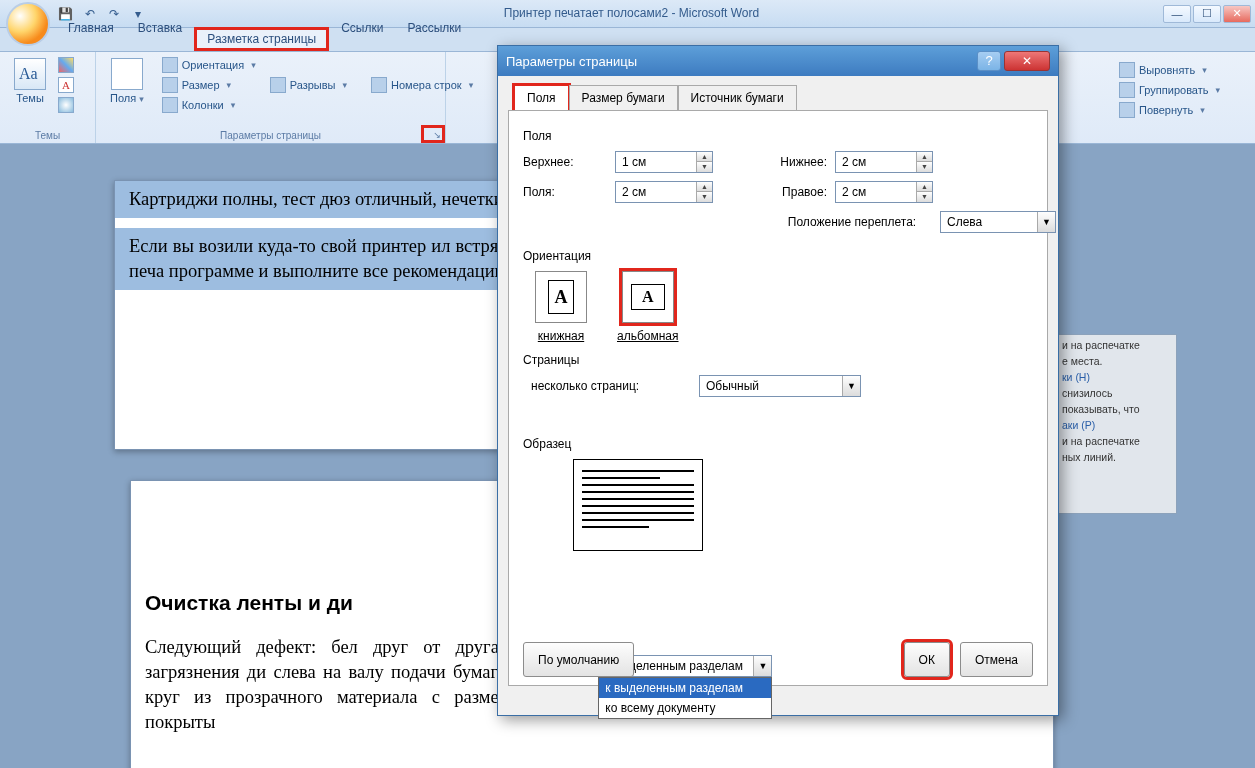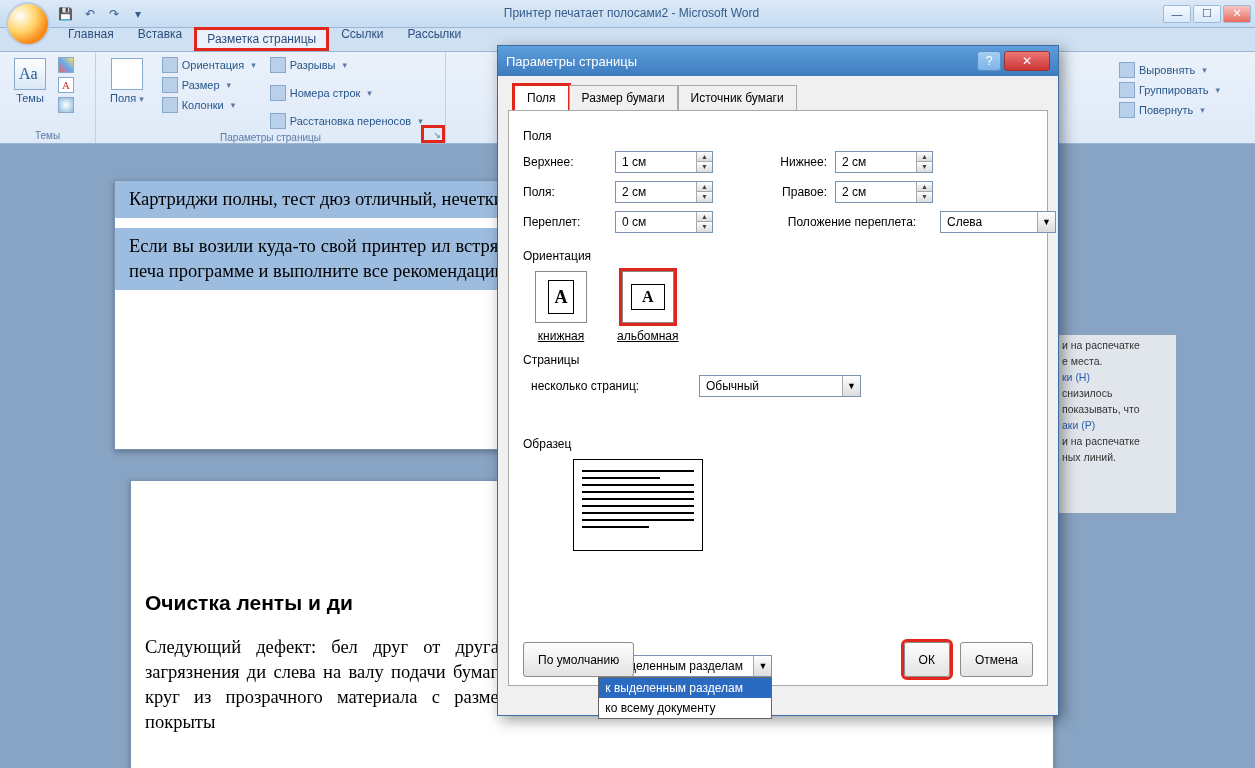--- a/index.html
+++ b/index.html
@@ -10,21 +10,21 @@
   .office-btn { width:44px; height:44px; border-radius:50%; background:radial-gradient(circle at 30% 30%,#fff,#ffd56b 40%,#f78a1b 70%); border:2px solid #b9cde6; position:absolute; top:2px; left:6px; z-index:5;}
   .qat { margin-left:56px; display:flex; gap:4px; align-items:center; height:100%;}
   .qat-btn { width:20px; height:20px; border:1px solid transparent; border-radius:2px; display:flex; align-items:center; justify-content:center; font-size:12px; color:#355d8e;}
   .title-center { position:absolute; left:8px; right:0; text-align:center; pointer-events:none; font-size:12px; color:#335b8c; top:6px;}
   .win-controls { margin-left:auto; display:flex; gap:2px; padding-right:4px;}
   .win-btn { width:28px; height:18px; background:linear-gradient(#f4f9ff,#d9e9fb); border:1px solid #9fb9d8; border-radius:2px; display:flex; align-items:center; justify-content:center; font-size:11px; color:#2d4e78;}
   .win-btn.close { background:linear-gradient(#f7c7c3,#e76a5e); color:#fff;}
 
   
   .ribbon-tabs { height:24px; background:#cfe0f2; display:flex; align-items:flex-end; padding-left:56px; font-size:12px; border-bottom:1px solid #9ab6d6;}
-  .rtab { padding:4px 12px 10px 12px; color:#2c4f7d; cursor:pointer;}
+  .rtab { padding:4px 12px 16px 12px; color:#2c4f7d; cursor:pointer;}
   .rtab.active { background:#eaf1fa; border:1px solid #9ab6d6; border-bottom:1px solid #eaf1fa; border-radius:3px 3px 0 0;}
   .rtab.marked { border:3px solid #e1261c !important; border-radius:0; padding:2px 10px;}
 
   
   .ribbon { height:92px; background:linear-gradient(#eaf1fa,#dfeaf8); display:flex; border-bottom:1px solid #9ab6d6; font-size:11px; color:#275589;}
   .rgroup { border-right:1px solid #bcd2e8; padding:4px 8px 0 8px; display:flex; flex-direction:column; justify-content:space-between; position:relative;}
   .rgroup-label { text-align:center; font-size:10px; color:#5b7ba5; padding:2px 0;}
   .rbtn { display:flex; align-items:center; gap:4px; padding:1px 2px; white-space:nowrap;}
   .rbtn .ico { width:16px; height:16px; background:#b8d0ea; border:1px solid #88a9cd; display:inline-block;}
   .dropdown-arrow::after{content:"▾"; font-size:9px; margin-left:3px; color:#5b7ba5;}
@@ -156,21 +156,21 @@
           </div>
         <div class="rbtn dropdown-arrow">
             <span class="ico"></span>
             <span>Размер</span>
           </div>
         <div class="rbtn dropdown-arrow">
             <span class="ico"></span>
             <span>Колонки</span>
           </div>
       </div>
-      <div style="display:flex;flex-direction:column;gap:10px;">
+      <div style="display:flex;flex-direction:row;gap:20px;">
         <div class="rbtn dropdown-arrow">
             <span class="ico"></span>
             <span>Разрывы</span>
           </div>
         <div class="rbtn dropdown-arrow">
             <span class="ico"></span>
             <span>Номера строк</span>
           </div>
         <div class="rbtn dropdown-arrow">
             <span class="ico"></span>
@@ -255,30 +255,20 @@
         <div class="field-row">
           <label>Поля:</label>
           <div class="spin">
               <input value="2 см" style="">
               <div class="spbtns">
                 <div class="spb">▲</div>
                 <div class="spb">▼</div>
               </div>
             </div>
         </div>
-        <div class="field-row">
-          <label>Переплет:</label>
-          <div class="spin">
-              <input value="0 см" style="">
-              <div class="spbtns">
-                <div class="spb">▲</div>
-                <div class="spb">▼</div>
-              </div>
-            </div>
-        </div>
       </div>
       <div>
         <div class="field-row">
           <label style="width:64px;text-align:right;">Нижнее:</label>
           <div class="spin">
               <input value="2 см" style="">
               <div class="spbtns">
                 <div class="spb">▲</div>
                 <div class="spb">▼</div>
               </div>

